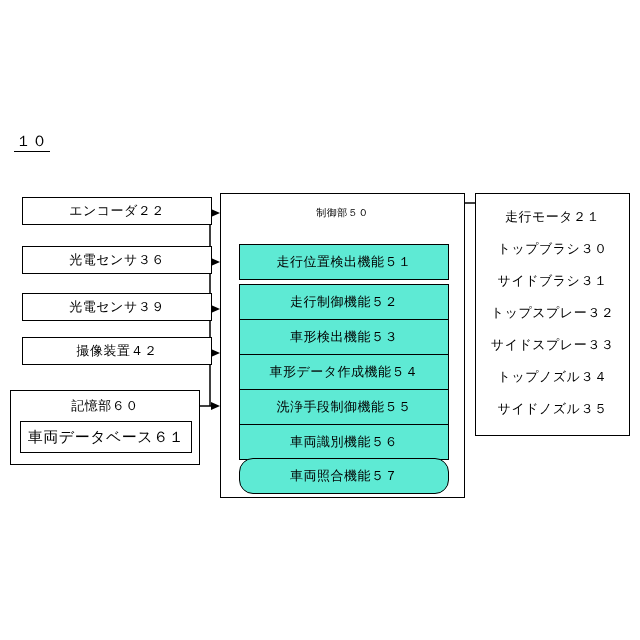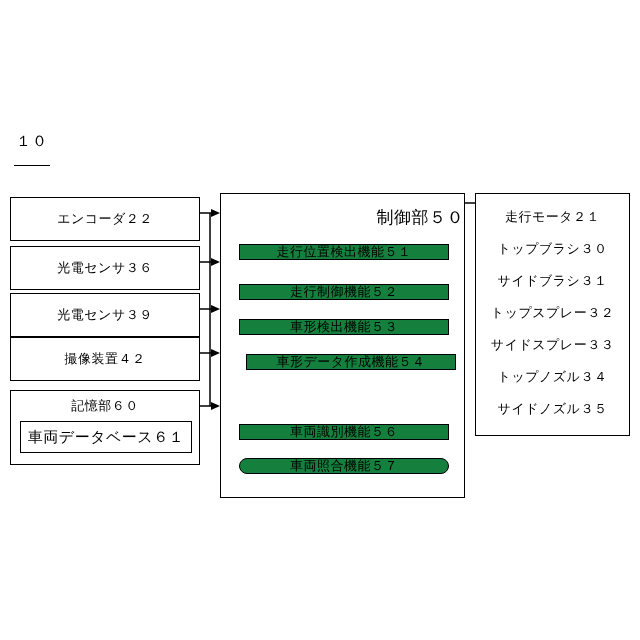--- a/index.html
+++ b/index.html
@@ -24,43 +24,43 @@
     height: 640px;
   }
 
   .fig-label {
     position: absolute;
     left: 14px;
     top: 132px;
     font-size: 15px;
     letter-spacing: 1px;
     border-bottom: 1.5px solid #000;
-    padding: 0 2px 15px 2px;
+    padding: 0 2px 1px 2px;
     line-height: 18px;
   }
 
   
   .box {
     position: absolute;
     border: 1.5px solid #000;
     background: #fff;
     box-sizing: border-box;
     display: flex;
     align-items: center;
     justify-content: center;
     font-size: 13px;
     letter-spacing: 0.5px;
     text-align: center;
   }
 
   
   .left-box {
-    left: 10px;
+    left: 22px;
     width: 190px;
-    height: 44px;
+    height: 28px;
   }
   .lb0 { top: 197px; }
   .lb1 { top: 246px; }
   .lb2 { top: 293px; }
   .lb3 { top: 337px; }
 
   
   .mem-box {
     left: 10px;
     top: 390px;
@@ -98,37 +98,37 @@
     top: 193px;
     width: 245px;
     height: 305px;
     display: block;
   }
   .ctrl-title {
     position: absolute;
     left: 0;
     top: 12px;
     width: 100%;
-    text-align: right;
-    font-size: 17px;
+    text-align: center;
+    font-size: 10px;
     letter-spacing: 0.5px;
   }
   .func-box {
     position: absolute;
     left: 18px;
     width: 210px;
-    height: 16px;
+    height: 36px;
     border: 1.5px solid #000;
     box-sizing: border-box;
     display: flex;
     align-items: center;
     justify-content: center;
     font-size: 13px;
     letter-spacing: 0.5px;
-    background: #15803d;
+    background: #5eead4;
   }
 
   
   .out-box {
     left: 475px;
     top: 193px;
     width: 155px;
     height: 243px;
     display: block;
   }
@@ -206,22 +206,25 @@
 
     <div class="func-box" style="top:50px;">
       <span>走行位置検出機能５１</span>
     </div>
     <div class="func-box" style="top:90px;">
       <span>走行制御機能５２</span>
     </div>
     <div class="func-box" style="top:125px;">
       <span>車形検出機能５３</span>
     </div>
-    <div class="func-box" style="top:160px;margin-left:7px;">
+    <div class="func-box" style="top:160px;">
       <span>車形データ作成機能５４</span>
+    </div>
+    <div class="func-box" style="top:195px;">
+      <span>洗浄手段制御機能５５</span>
     </div>
     <div class="func-box" style="top:230px;">
       <span>車両識別機能５６</span>
     </div>
     <div class="func-box" style="top:264px;border-radius:14px;">
       <span>車両照合機能５７</span>
     </div>
   </div>
 
   <div class="box out-box">

